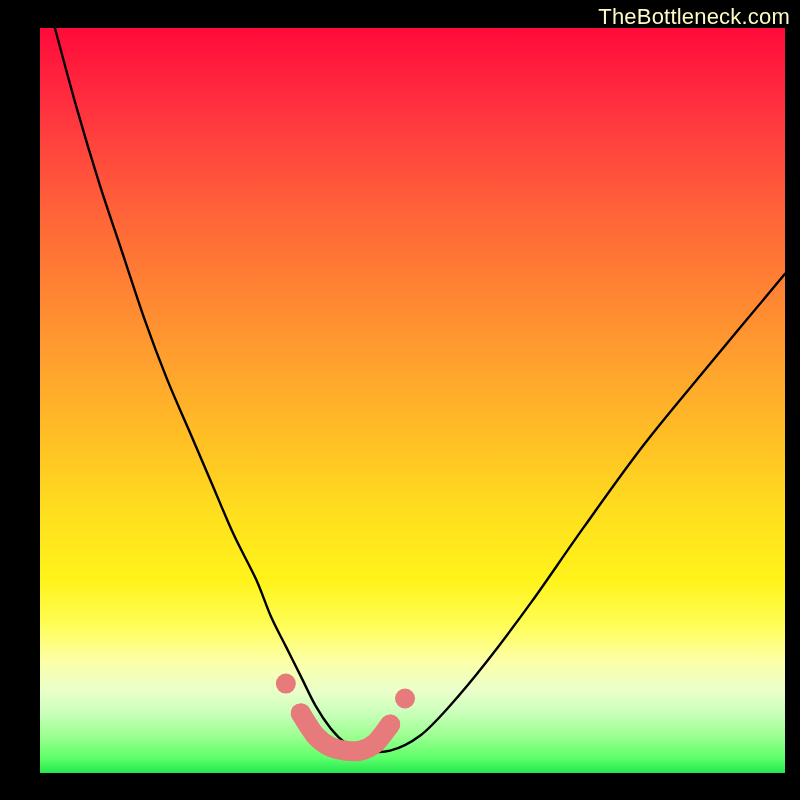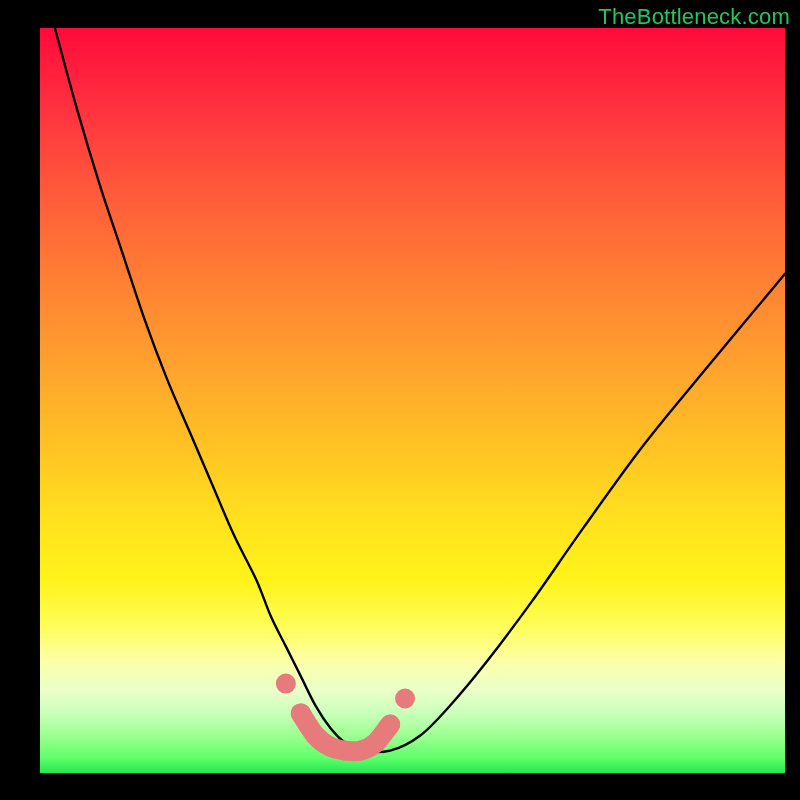--- a/index.html
+++ b/index.html
@@ -41,21 +41,21 @@
       #c9ffba 92%,
       #9cff91 95%,
       #5eff6a 98%,
       #23e84f 100%
     );
   }
   .watermark {
     position: absolute;
     top: 4px;
     right: 10px;
-    color: #22c55e;
+    color: #fef9c3;
     font-size: 22px;
     letter-spacing: 0.2px;
     font-weight: 500;
     user-select: none;
   }
   svg.curve {
     position: absolute;
     left: 0;
     top: 0;
     width: 745px;

